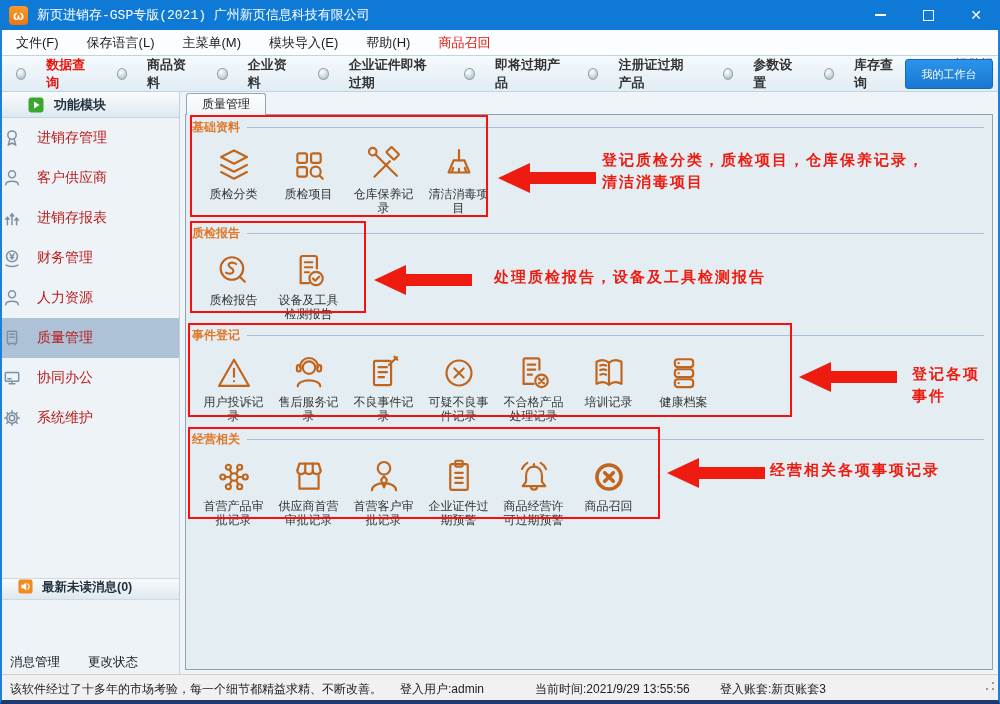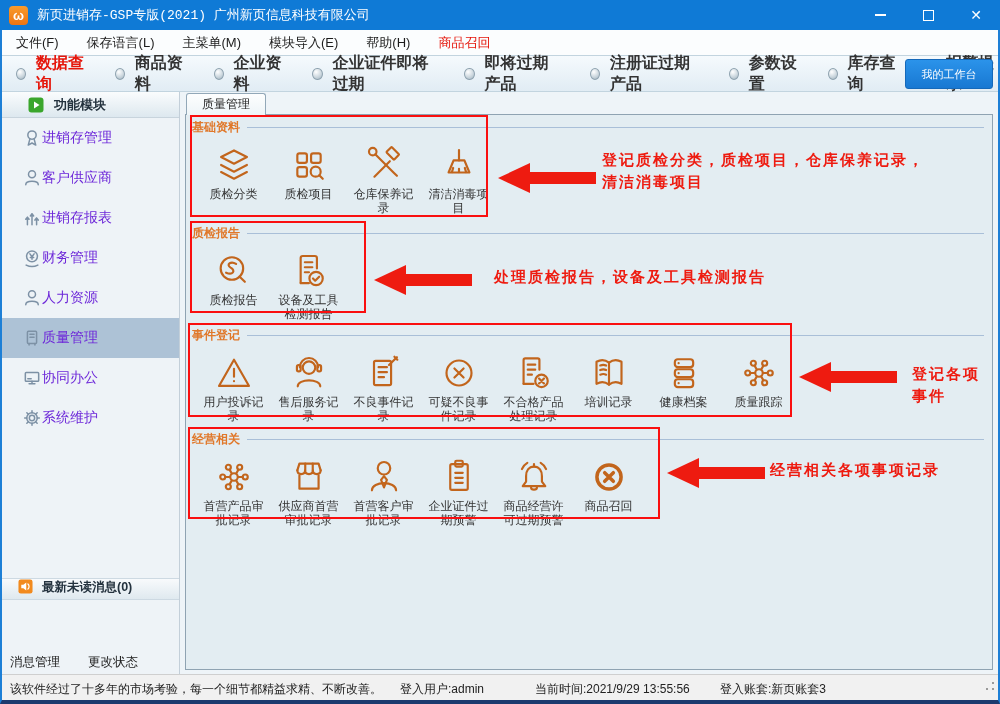--- a/index.html
+++ b/index.html
@@ -26,37 +26,37 @@
   .menubar { position:absolute; left:0; top:30px; width:996px; height:26px;
     background:#fbfdfe; border-bottom:1px solid #c2d4df; display:flex; align-items:center;
     padding-left:14px; gap:28px; }
   .menu-item { font-size:13px; color:#1c1c1c; cursor:default; }
   .menu-item.hl { color:#e5160b; }
 
   
   .toolbar { position:absolute; left:0; top:56px; width:996px; height:36px;
     background:linear-gradient(#f5fafd,#e1ecf4); border-bottom:1px solid #c2d4df;
     display:flex; align-items:center; padding-left:14px; gap:27px; }
-  .tb-item { display:flex; align-items:center; gap:10px; font-size:16px; font-weight:bold; color:#333; cursor:default; }
+  .tb-item { display:flex; align-items:center; gap:20px; font-size:13px; font-weight:bold; color:#333; cursor:default; }
   .tb-item.hl span.lbl { color:#e5160b; }
   .tb-dot { width:12px; height:12px; border-radius:50%; border:1px solid #8ea2af;
     background:radial-gradient(circle at 35% 30%, #ffffff, #cdd8df 55%, #a2b3bf); }
   .workbench { position:absolute; right:5px; top:3px; width:88px; height:30px;
     background:linear-gradient(#2b93ea,#1878d2); color:#fff; font-size:11px;
     border:1px solid #1569ba; border-radius:3px; display:flex; align-items:center; justify-content:center; cursor:default; }
 
   
   .sidebar { position:absolute; left:0; top:92px; width:178px; bottom:26px;
     background:#eef3f7; border-right:1px solid #c3cfd9; }
   .side-header { height:26px; background:linear-gradient(#fafcfd,#dde8ef);
     border-bottom:1px solid #c8d4dd; display:flex; align-items:center; padding-left:26px; gap:10px;
     font-size:13px; font-weight:bold; color:#24323e; }
   .side-items { position:absolute; top:26px; left:0; right:0; }
-  .side-item { height:40px; display:flex; align-items:center; padding-left:20px; 
-    font-size:14px; color:#6d28d9; cursor:default; }
+  .side-item { height:40px; display:flex; align-items:center; gap:15px;
+    font-size:14px; color:#b91c1c; cursor:default; }
   .side-item.sel { background:#adc2d6; }
   .sicon svg { stroke:#7d91a5; fill:none; stroke-width:1.8; stroke-linecap:round; stroke-linejoin:round; display:block; }
   .msgbar { position:absolute; top:486px; left:0; right:0; height:22px;
     background:linear-gradient(#f8fafc,#dfe9ef); border-top:1px solid #cdd9e2; border-bottom:1px solid #cdd9e2;
     display:flex; align-items:flex-start; padding-left:16px; gap:9px; font-size:12.5px; font-weight:bold; color:#24323e; }
   .side-foot { position:absolute; bottom:0; left:0; right:0; height:23px;
     display:flex; align-items:center; padding-left:8px; gap:28px; font-size:12.5px; color:#222; }
 
   
   .main { position:absolute; left:178px; top:92px; right:0; bottom:26px; background:#eef4f8; }
@@ -438,57 +438,42 @@
             <span class="oicon">
                 <svg width="40" height="40" viewBox="0 0 48 48">
                   <rect x="13" y="7.5" width="22" height="9.5" rx="3.5"></rect>
                   <rect x="13" y="19.5" width="22" height="9.5" rx="3.5"></rect>
                   <rect x="13" y="31.5" width="22" height="9.5" rx="3.5"></rect>
                   <path d="M17.5 12.2 h0.1 M17.5 24.2 h0.1 M17.5 36.2 h0.1"></path>
                 </svg>
               </span>
             <span class="flabel">健康档案</span>
           </div>
+        </div>
+      </section>
+
+      <section class="group" style="top:316px">
+        <div class="ghead">
+          <span class="gtitle">经营相关</span>
+          <span class="gline"></span>
+        </div>
+        <div class="grow">
           <div class="cell">
             <span class="oicon">
                 <svg width="40" height="40" viewBox="0 0 48 48">
                   <circle cx="24" cy="24" r="4.5"></circle>
                   <circle cx="37.5" cy="24" r="3"></circle>
                   <circle cx="30.8" cy="12.3" r="3"></circle>
                   <circle cx="17.2" cy="12.3" r="3"></circle>
                   <circle cx="10.5" cy="24" r="3"></circle>
                   <circle cx="17.2" cy="35.7" r="3"></circle>
                   <circle cx="30.8" cy="35.7" r="3"></circle>
                   <path d="M29.5 24 h4 M27 19.2 l2 -3.4 M21 19.2 l-2 -3.4 M18.5 24 h-4 M27 28.8 l2 3.4 M21 28.8 l-2 3.4"></path>
                 </svg>
               </span>
-            <span class="flabel">质量跟踪</span>
-          </div>
-        </div>
-      </section>
-
-      <section class="group" style="top:316px">
-        <div class="ghead">
-          <span class="gtitle">经营相关</span>
-          <span class="gline"></span>
-        </div>
-        <div class="grow">
-          <div class="cell">
-            <span class="oicon">
-                <svg width="40" height="40" viewBox="0 0 48 48">
-                  <circle cx="24" cy="24" r="4.5"></circle>
-                  <circle cx="37.5" cy="24" r="3"></circle>
-                  <circle cx="30.8" cy="12.3" r="3"></circle>
-                  <circle cx="17.2" cy="12.3" r="3"></circle>
-                  <circle cx="10.5" cy="24" r="3"></circle>
-                  <circle cx="17.2" cy="35.7" r="3"></circle>
-                  <circle cx="30.8" cy="35.7" r="3"></circle>
-                  <path d="M29.5 24 h4 M27 19.2 l2 -3.4 M21 19.2 l-2 -3.4 M18.5 24 h-4 M27 28.8 l2 3.4 M21 28.8 l-2 3.4"></path>
-                </svg>
-              </span>
             <span class="flabel">首营产品审批记录</span>
           </div>
           <div class="cell">
             <span class="oicon">
                 <svg width="40" height="40" viewBox="0 0 48 48">
                   <path d="M10 16 L12.5 8 h23 L38 16"></path>
                   <path d="M10 16 c0 2.8 2.1 4.6 4.7 4.6 c2.6 0 4.6 -1.8 4.6 -4.6 c0 2.8 2 4.6 4.7 4.6 c2.6 0 4.6 -1.8 4.6 -4.6 c0 2.8 2 4.6 4.7 4.6 c2.6 0 4.7 -1.8 4.7 -4.6"></path>
                   <path d="M12.5 22 V38 h23 V22"></path>
                   <path d="M19.5 8 v8 M28.5 8 v8"></path>
                 </svg>

